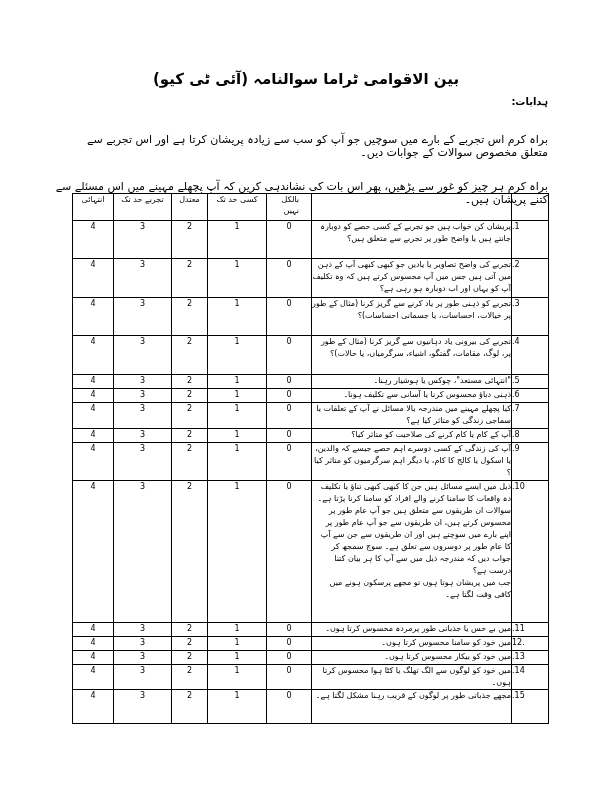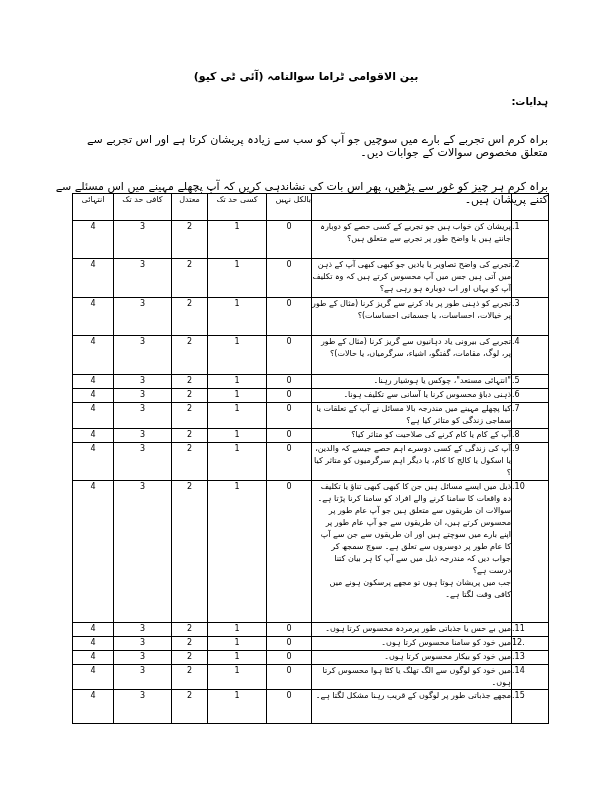--- a/index.html
+++ b/index.html
@@ -1,29 +1,29 @@
 <!DOCTYPE html>
 <html><head>
 <meta charset="utf-8">
 <style>
   html, body { margin: 0; padding: 0; background: #ffffff; }
   body { width: 612px; height: 792px; position: relative; overflow: hidden;
          font-family: "DejaVu Sans", sans-serif; color: #000; }
   .title { position: absolute; top: 70px; left: 0; width: 612px; text-align: center;
-           font-size: 11px; font-weight: bold; direction: rtl; }
+           font-size: 15px; font-weight: bold; direction: rtl; }
   .heading { position: absolute; top: 96px; right: 64px; font-size: 10px; font-weight: bold; direction: rtl; margin-left: 20px; }
   .para { position: absolute; right: 64px; width: 490px; font-size: 11px; line-height: 13px;
           direction: rtl; text-align: right; }
   .p1 { top: 133px; }
   .p2 { top: 180px; width: 500px; }
   table.q { position: absolute; left: 72px; top: 193px; width: 476px; border-collapse: collapse;
             table-layout: fixed; direction: ltr; }
   table.q td { border: 1px solid #000; padding: 0; vertical-align: top; font-size: 8px; }
   .hdr td { height: 26px; font-size: 7.5px; text-align: center; direction: rtl; line-height: 11px; padding-top: 1px; }
-  .hdr td.hcol0 { text-align: right; }
+  .hdr td.hcol0 { text-align: right; padding-right: 12px; }
   td.num { text-align: center; font-size: 8.5px; line-height: 12px; padding-top: 1px; }
   td.qtext { direction: rtl; text-align: right; font-size: 7.6px; line-height: 12px; padding: 1px 4px 0 4px; }
   td.qno { text-align: left; padding-left: 8px; font-size: 8.5px; line-height: 12px; padding-top: 1px; }
   .extra { display: block; }
 </style>
 </head>
 <body>
 
 <div class="title">بین الاقوامی ٹراما سوالنامہ (آئی ٹی کیو)</div>
 <div class="heading">ہدایات:</div>
@@ -36,21 +36,21 @@
       <col style="width:58px">
       <col style="width:36px">
       <col style="width:59px">
     <col style="width:45px">
       <col style="width:200px">
       <col style="width:37px">
   </colgroup>
   <tbody id="qbody">
     <tr class="hdr">
       <td>انتہائی</td>
-      <td>کافی حد تک</td>
+      <td>تجربے حد تک</td>
       <td>معتدل</td>
       <td>کسی حد تک</td>
       <td class="hcol0">بالکل نہیں</td>
       <td></td>
       <td></td>
     </tr>
   <tr style="height: 38px;">
         <td class="num">4</td>
         <td class="num">3</td>
         <td class="num">2</td>

